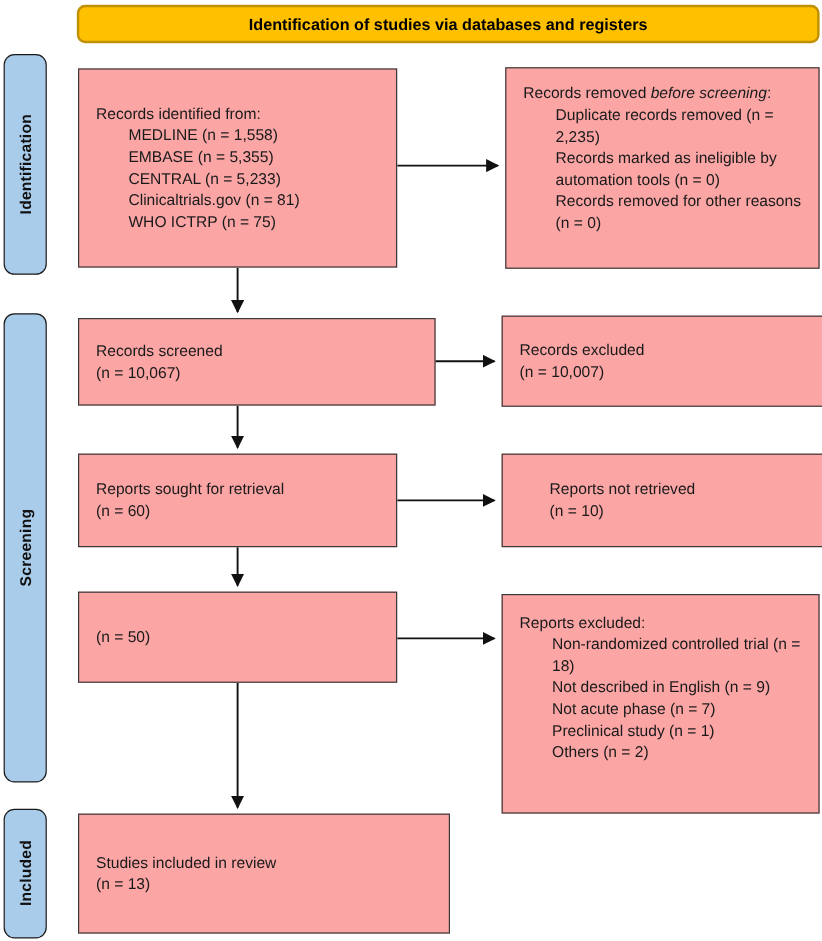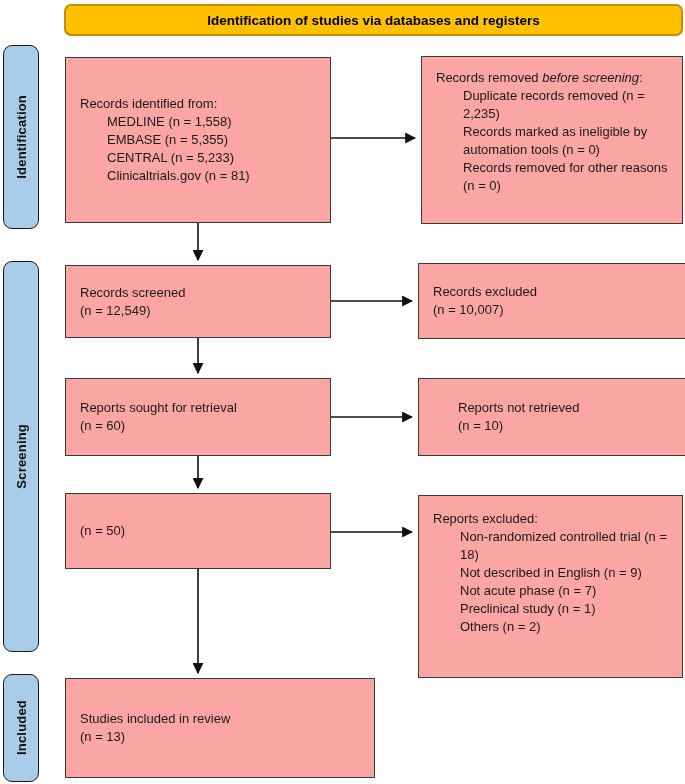--- a/index.html
+++ b/index.html
@@ -35,21 +35,21 @@
   .fbox {
     position:absolute; background:#fca5a5; border:1.6px solid #3a3a3a;
     font-size:13px; line-height:18px;
   }
   .fbox .indent { padding-left:27px; }
   .centered { display:flex; flex-direction:column; justify-content:center; padding-left:14px; padding-right:8px; }
   .topalign { padding:12px 8px 6px 14px; }
 
   #b-identified      { left:65px;  top:57px;  width:266px; height:166px; }
   #b-removed         { left:421px; top:56px;  width:262px; height:168px; }
-  #b-screened        { left:65px;  top:265px; width:266px; height:73px;  }
+  #b-screened        { left:65px;  top:265px; width:298px; height:73px;  }
   #b-excluded        { left:418px; top:263px; width:313px; height:76px;  }
   #b-sought          { left:65px;  top:378px; width:266px; height:78px;  }
   #b-notretrieved    { left:418px; top:378px; width:318px; height:78px;padding-left:39px;  }
   #b-assessed        { left:65px;  top:493px; width:266px; height:76px;  }
   #b-reportsexcluded { left:418px; top:495px; width:265px; height:183px; padding-top:14px; }
   #b-included        { left:65px;  top:678px; width:310px; height:100px; }
 
   .it { font-style:italic; }
 
   
@@ -91,25 +91,26 @@
       <line x1="198" y1="569" x2="198" y2="673" marker-end="url(#ah)"></line>
     </g>
   </svg>
 
   <div class="fbox centered" id="b-identified">
     <div>Records identified from:</div>
     <div class="indent">MEDLINE (n = 1,558)</div>
     <div class="indent">EMBASE (n = 5,355)</div>
     <div class="indent">CENTRAL (n = 5,233)</div>
     <div class="indent">Clinicaltrials.gov (n = 81)</div>
+    <div class="indent">WHO ICTRP (n = 75)</div>
   </div>
 
   <div class="fbox centered" id="b-screened">
     <div>Records screened</div>
-    <div>(n = 12,549)</div>
+    <div>(n = 10,067)</div>
   </div>
 
   <div class="fbox centered" id="b-sought">
     <div>Reports sought for retrieval</div>
     <div>(n = 60)</div>
   </div>
 
   <div class="fbox centered" id="b-assessed">
     <div>(n = 50)</div>
   </div>

